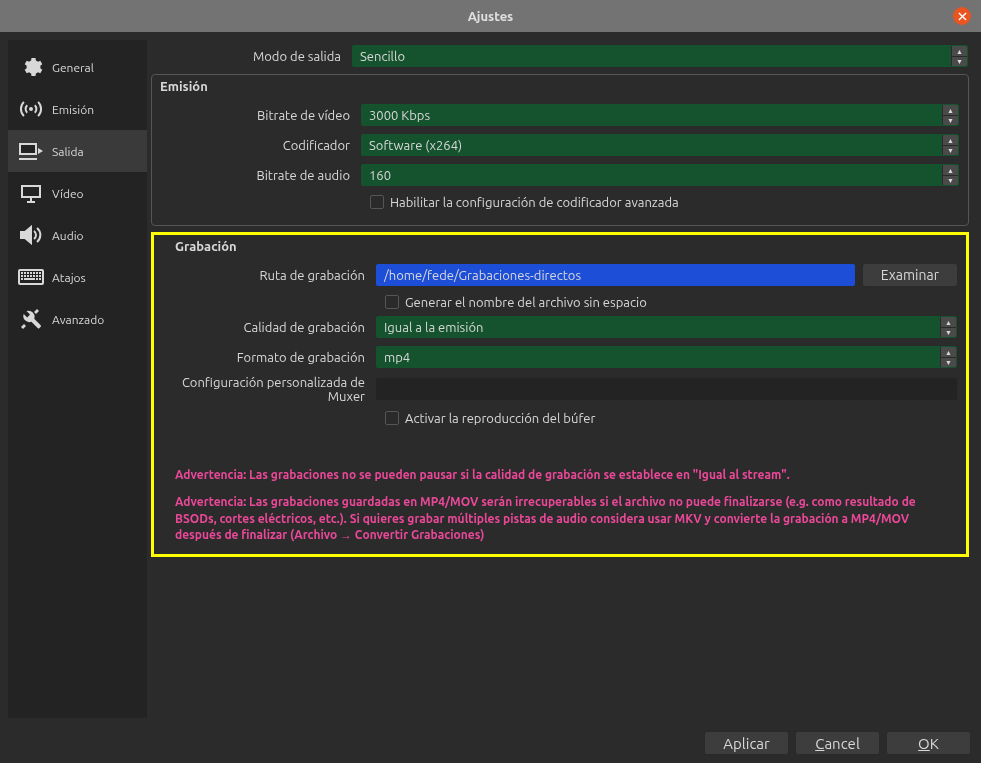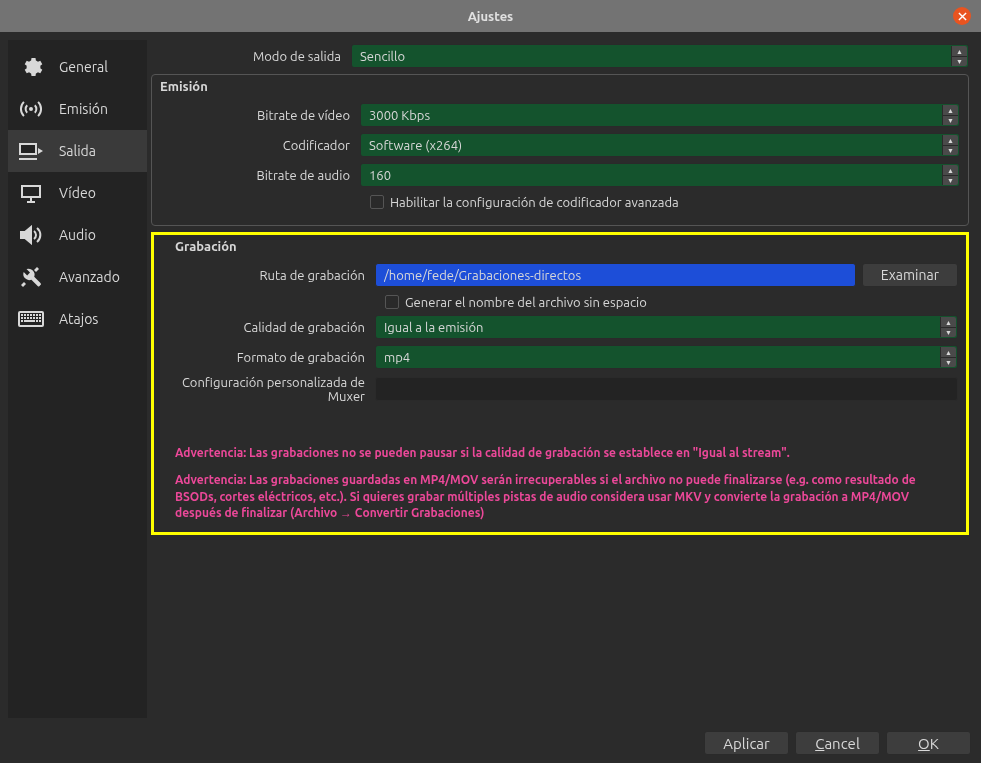--- a/index.html
+++ b/index.html
@@ -4,21 +4,21 @@
 <style>
 * { margin: 0; padding: 0; box-sizing: border-box; font-family: -apple-system, Ubuntu, "Segoe UI", sans-serif; }
 body { background: #2b2b2b; width: 981px; height: 763px; overflow: hidden; color: #d8d8d8; font-size: 13px; }
 
 .titlebar { height: 32px; background: #737373; display: flex; align-items: center; justify-content: center; position: relative; }
 .titlebar-title { font-weight: 600; color: #e0e0e0; font-size: 13px; }
 .close-btn { position: absolute; right: 10px; top: 7px; width: 18px; height: 18px; border-radius: 50%; background: #e95420; display: flex; align-items: center; justify-content: center; color: #fff; font-size: 11px; cursor: pointer; }
 
 .app { display: flex; height: 694px; padding: 8px; gap: 0; }
 .sidebar { width: 139px; background: #232323; padding: 6px 0; }
-.sidebar-item { display: flex; align-items: center; gap: 15px; padding: 10px 10px; color: #d8d8d8; cursor: pointer; font-size: 14px; }
+.sidebar-item { display: flex; align-items: center; gap: 8px; padding: 10px 10px; color: #d8d8d8; cursor: pointer; font-size: 12px; }
 .sidebar-item.active { background: #3a3a3a; }
 .sidebar-icon { width: 26px; height: 22px; display: flex; align-items: center; justify-content: center; flex-shrink: 0; }
 .sidebar-icon svg { fill: #d8d8d8; }
 
 .main { flex: 1; padding: 4px 4px; overflow-y: auto; }
 .form-row { display: flex; align-items: center; margin-bottom: 6px; }
 .form-label { width: 200px; text-align: right; padding-right: 10px; color: #d8d8d8; font-size: 13px; }
 .form-control { flex: 1; position: relative; }
 .select-box { background: #14532d; border: 1px solid #2a2a2a; border-radius: 3px; height: 24px; display: flex; align-items: center; padding: 0 8px; color: #d8d8d8; font-size: 13px; cursor: pointer; position: relative; }
 .spinner { position: absolute; right: 1px; top: 1px; bottom: 1px; width: 16px; display: flex; flex-direction: column; }
@@ -97,28 +97,20 @@
       <span>Vídeo</span>
     </div>
     <div class="sidebar-item">
       <span class="sidebar-icon">
         <svg width="24" height="20" viewBox="0 0 24 20">
             <path d="M2 7h4l6-5v16l-6-5H2zM15 6a5 5 0 010 8M18 3a9 9 0 010 14" fill="none" stroke="#d8d8d8" stroke-width="2"></path>
             <path d="M2 7h4l6-5v16l-6-5H2z" fill="#d8d8d8"></path>
           </svg>
       </span>
       <span>Audio</span>
-    </div>
-    <div class="sidebar-item">
-      <span class="sidebar-icon">
-        <svg width="24" height="24" viewBox="0 0 24 24">
-            <path d="M21.7 18.3l-6.5-6.5a6 6 0 00-7.7-7.7l3.5 3.5-2.8 2.8L4.7 7a6 6 0 007.7 7.7l6.5 6.5a1 1 0 001.4 0l1.4-1.4a1 1 0 000-1.4z M18 2l-3 3 2 2 3-3z M5 17l-3 3 2 2 3-3z"></path>
-          </svg>
-      </span>
-      <span>Avanzado</span>
     </div>
     <div class="sidebar-item">
       <span class="sidebar-icon">
         <svg width="26" height="16" viewBox="0 0 26 16">
             <rect x="0" y="0" width="26" height="16" rx="2" fill="#d8d8d8"></rect>
             <rect x="2" y="2" width="22" height="12" fill="#232323"></rect>
             <g fill="#d8d8d8">
               <rect x="3" y="3" width="2" height="2"></rect>
               <rect x="6" y="3" width="2" height="2"></rect>
               <rect x="9" y="3" width="2" height="2"></rect>
@@ -135,20 +127,28 @@
               <rect x="21" y="6" width="2" height="2"></rect>
               <rect x="3" y="9" width="2" height="2"></rect>
               <rect x="6" y="9" width="11" height="2"></rect>
               <rect x="18" y="9" width="2" height="2"></rect>
               <rect x="21" y="9" width="2" height="2"></rect>
             </g>
           </svg>
       </span>
       <span>Atajos</span>
     </div>
+    <div class="sidebar-item">
+      <span class="sidebar-icon">
+        <svg width="24" height="24" viewBox="0 0 24 24">
+            <path d="M21.7 18.3l-6.5-6.5a6 6 0 00-7.7-7.7l3.5 3.5-2.8 2.8L4.7 7a6 6 0 007.7 7.7l6.5 6.5a1 1 0 001.4 0l1.4-1.4a1 1 0 000-1.4z M18 2l-3 3 2 2 3-3z M5 17l-3 3 2 2 3-3z"></path>
+          </svg>
+      </span>
+      <span>Avanzado</span>
+    </div>
   </div>
 
   <div class="main">
     <div class="form-row">
       <div class="form-label">Modo de salida</div>
       <div class="form-control">
         <div class="select-box">
           <span>Sencillo</span>
           <div class="spinner">
               <div class="spinner-btn">▲</div>
@@ -238,20 +238,24 @@
               </div>
           </div>
         </div>
       </div>
       <div class="form-row muxer-row">
         <div class="form-label">Configuración personalizada de Muxer</div>
         <div class="form-control">
           <input class="input-box" value="" style="">
         </div>
       </div>
+      <div class="checkbox-row">
+        <div class="checkbox"></div>
+        <span class="checkbox-label">Activar la reproducción del búfer</span>
+      </div>
       <div style="height:26px"></div>
       <div class="warning">Advertencia: Las grabaciones no se pueden pausar si la calidad de grabación se establece en "Igual al stream".</div>
       <div class="warning">Advertencia: Las grabaciones guardadas en MP4/MOV serán irrecuperables si el archivo no puede finalizarse (e.g. como resultado de BSODs, cortes eléctricos, etc.). Si quieres grabar múltiples pistas de audio considera usar MKV y convierte la grabación a MP4/MOV después de finalizar (Archivo → Convertir Grabaciones)</div>
     </div>
   </div>
 </div>
 
 <div class="footer">
   <div class="footer-btn">
       <span>Aplicar</span>

